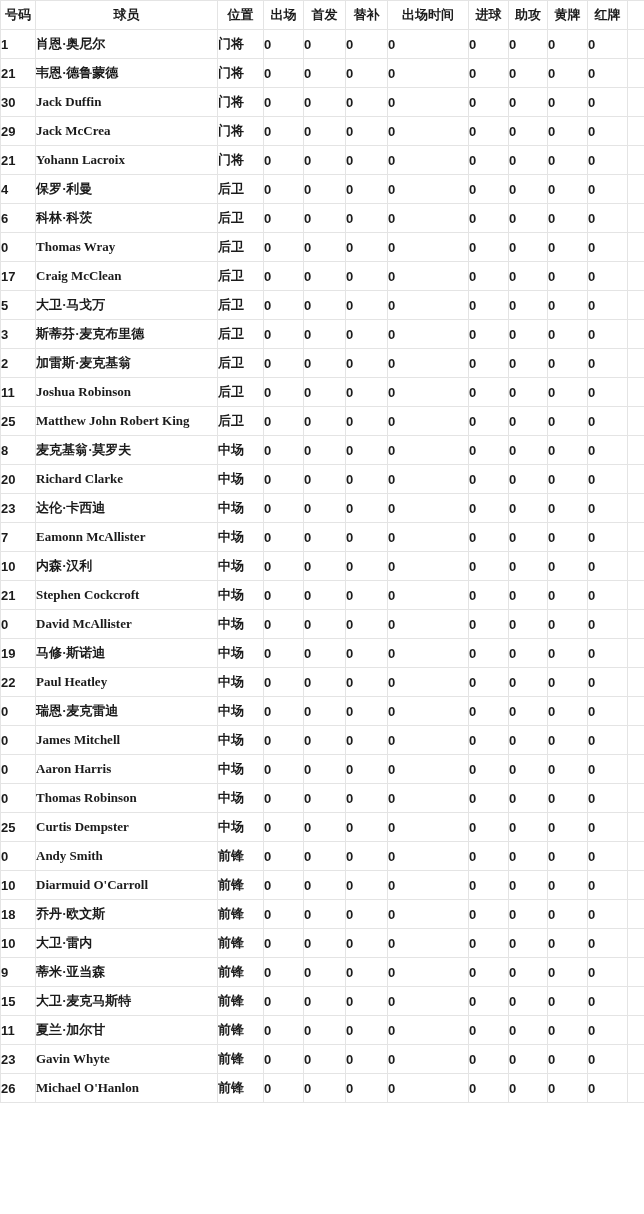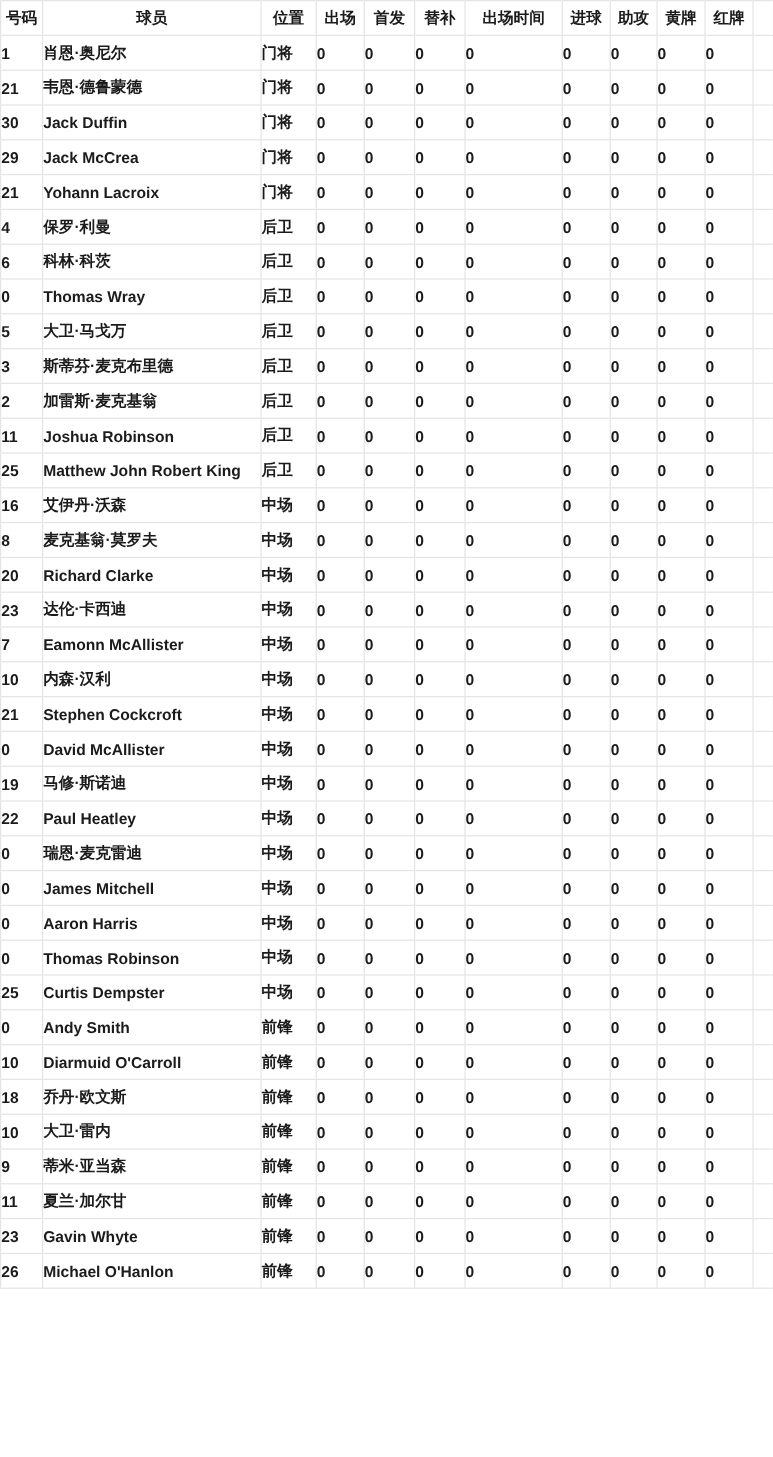--- a/index.html
+++ b/index.html
@@ -27,21 +27,21 @@
     font-weight: bold;
     color: #1b1b1b;
     white-space: nowrap;
     overflow: hidden;
     vertical-align: middle;
     background: #ffffff;
   }
   table.stats th { }
   table.stats td { text-align: left; }
   td.cell-number   { padding-left: 8px; }
-  td.cell-name     { padding-left: 12px; }
+  td.cell-name     { padding-left: 12px; font-family: Liberation Serif, serif; }
   td.cell-position { padding-left: 15px; }
   td.cell-stat     { padding-left: 9px; }
   th.filler, td.filler {
     border-right: none;
   }
 </style>
 </head>
 <body>
 
 <table class="stats">
@@ -182,20 +182,34 @@
         <td class="cell-stat">0</td>
         <td class="cell-stat">0</td>
         <td class="cell-stat">0</td>
         <td class="cell-stat">0</td>
         <td class="cell-stat">0</td>
         <td class="cell-stat">0</td>
         <td class="cell-stat">0</td>
         <td class="filler"></td>
       </tr>
       <tr>
+        <td class="cell-number">17</td>
+        <td class="cell-name">Craig McClean</td>
+        <td class="cell-position">后卫</td>
+        <td class="cell-stat">0</td>
+        <td class="cell-stat">0</td>
+        <td class="cell-stat">0</td>
+        <td class="cell-stat">0</td>
+        <td class="cell-stat">0</td>
+        <td class="cell-stat">0</td>
+        <td class="cell-stat">0</td>
+        <td class="cell-stat">0</td>
+        <td class="filler"></td>
+      </tr>
+      <tr>
         <td class="cell-number">5</td>
         <td class="cell-name">大卫·马戈万</td>
         <td class="cell-position">后卫</td>
         <td class="cell-stat">0</td>
         <td class="cell-stat">0</td>
         <td class="cell-stat">0</td>
         <td class="cell-stat">0</td>
         <td class="cell-stat">0</td>
         <td class="cell-stat">0</td>
         <td class="cell-stat">0</td>
@@ -252,34 +266,20 @@
         <td class="cell-stat">0</td>
         <td class="cell-stat">0</td>
         <td class="cell-stat">0</td>
         <td class="cell-stat">0</td>
         <td class="cell-stat">0</td>
         <td class="cell-stat">0</td>
         <td class="cell-stat">0</td>
         <td class="filler"></td>
       </tr>
       <tr>
-        <td class="cell-number">16</td>
-        <td class="cell-name">艾伊丹·沃森</td>
-        <td class="cell-position">中场</td>
-        <td class="cell-stat">0</td>
-        <td class="cell-stat">0</td>
-        <td class="cell-stat">0</td>
-        <td class="cell-stat">0</td>
-        <td class="cell-stat">0</td>
-        <td class="cell-stat">0</td>
-        <td class="cell-stat">0</td>
-        <td class="cell-stat">0</td>
-        <td class="filler"></td>
-      </tr>
-      <tr>
         <td class="cell-number">8</td>
         <td class="cell-name">麦克基翁·莫罗夫</td>
         <td class="cell-position">中场</td>
         <td class="cell-stat">0</td>
         <td class="cell-stat">0</td>
         <td class="cell-stat">0</td>
         <td class="cell-stat">0</td>
         <td class="cell-stat">0</td>
         <td class="cell-stat">0</td>
         <td class="cell-stat">0</td>
@@ -520,20 +520,34 @@
         <td class="cell-stat">0</td>
         <td class="cell-stat">0</td>
         <td class="cell-stat">0</td>
         <td class="cell-stat">0</td>
         <td class="cell-stat">0</td>
         <td class="filler"></td>
       </tr>
       <tr>
         <td class="cell-number">9</td>
         <td class="cell-name">蒂米·亚当森</td>
+        <td class="cell-position">前锋</td>
+        <td class="cell-stat">0</td>
+        <td class="cell-stat">0</td>
+        <td class="cell-stat">0</td>
+        <td class="cell-stat">0</td>
+        <td class="cell-stat">0</td>
+        <td class="cell-stat">0</td>
+        <td class="cell-stat">0</td>
+        <td class="cell-stat">0</td>
+        <td class="filler"></td>
+      </tr>
+      <tr>
+        <td class="cell-number">15</td>
+        <td class="cell-name">大卫·麦克马斯特</td>
         <td class="cell-position">前锋</td>
         <td class="cell-stat">0</td>
         <td class="cell-stat">0</td>
         <td class="cell-stat">0</td>
         <td class="cell-stat">0</td>
         <td class="cell-stat">0</td>
         <td class="cell-stat">0</td>
         <td class="cell-stat">0</td>
         <td class="cell-stat">0</td>
         <td class="filler"></td>

